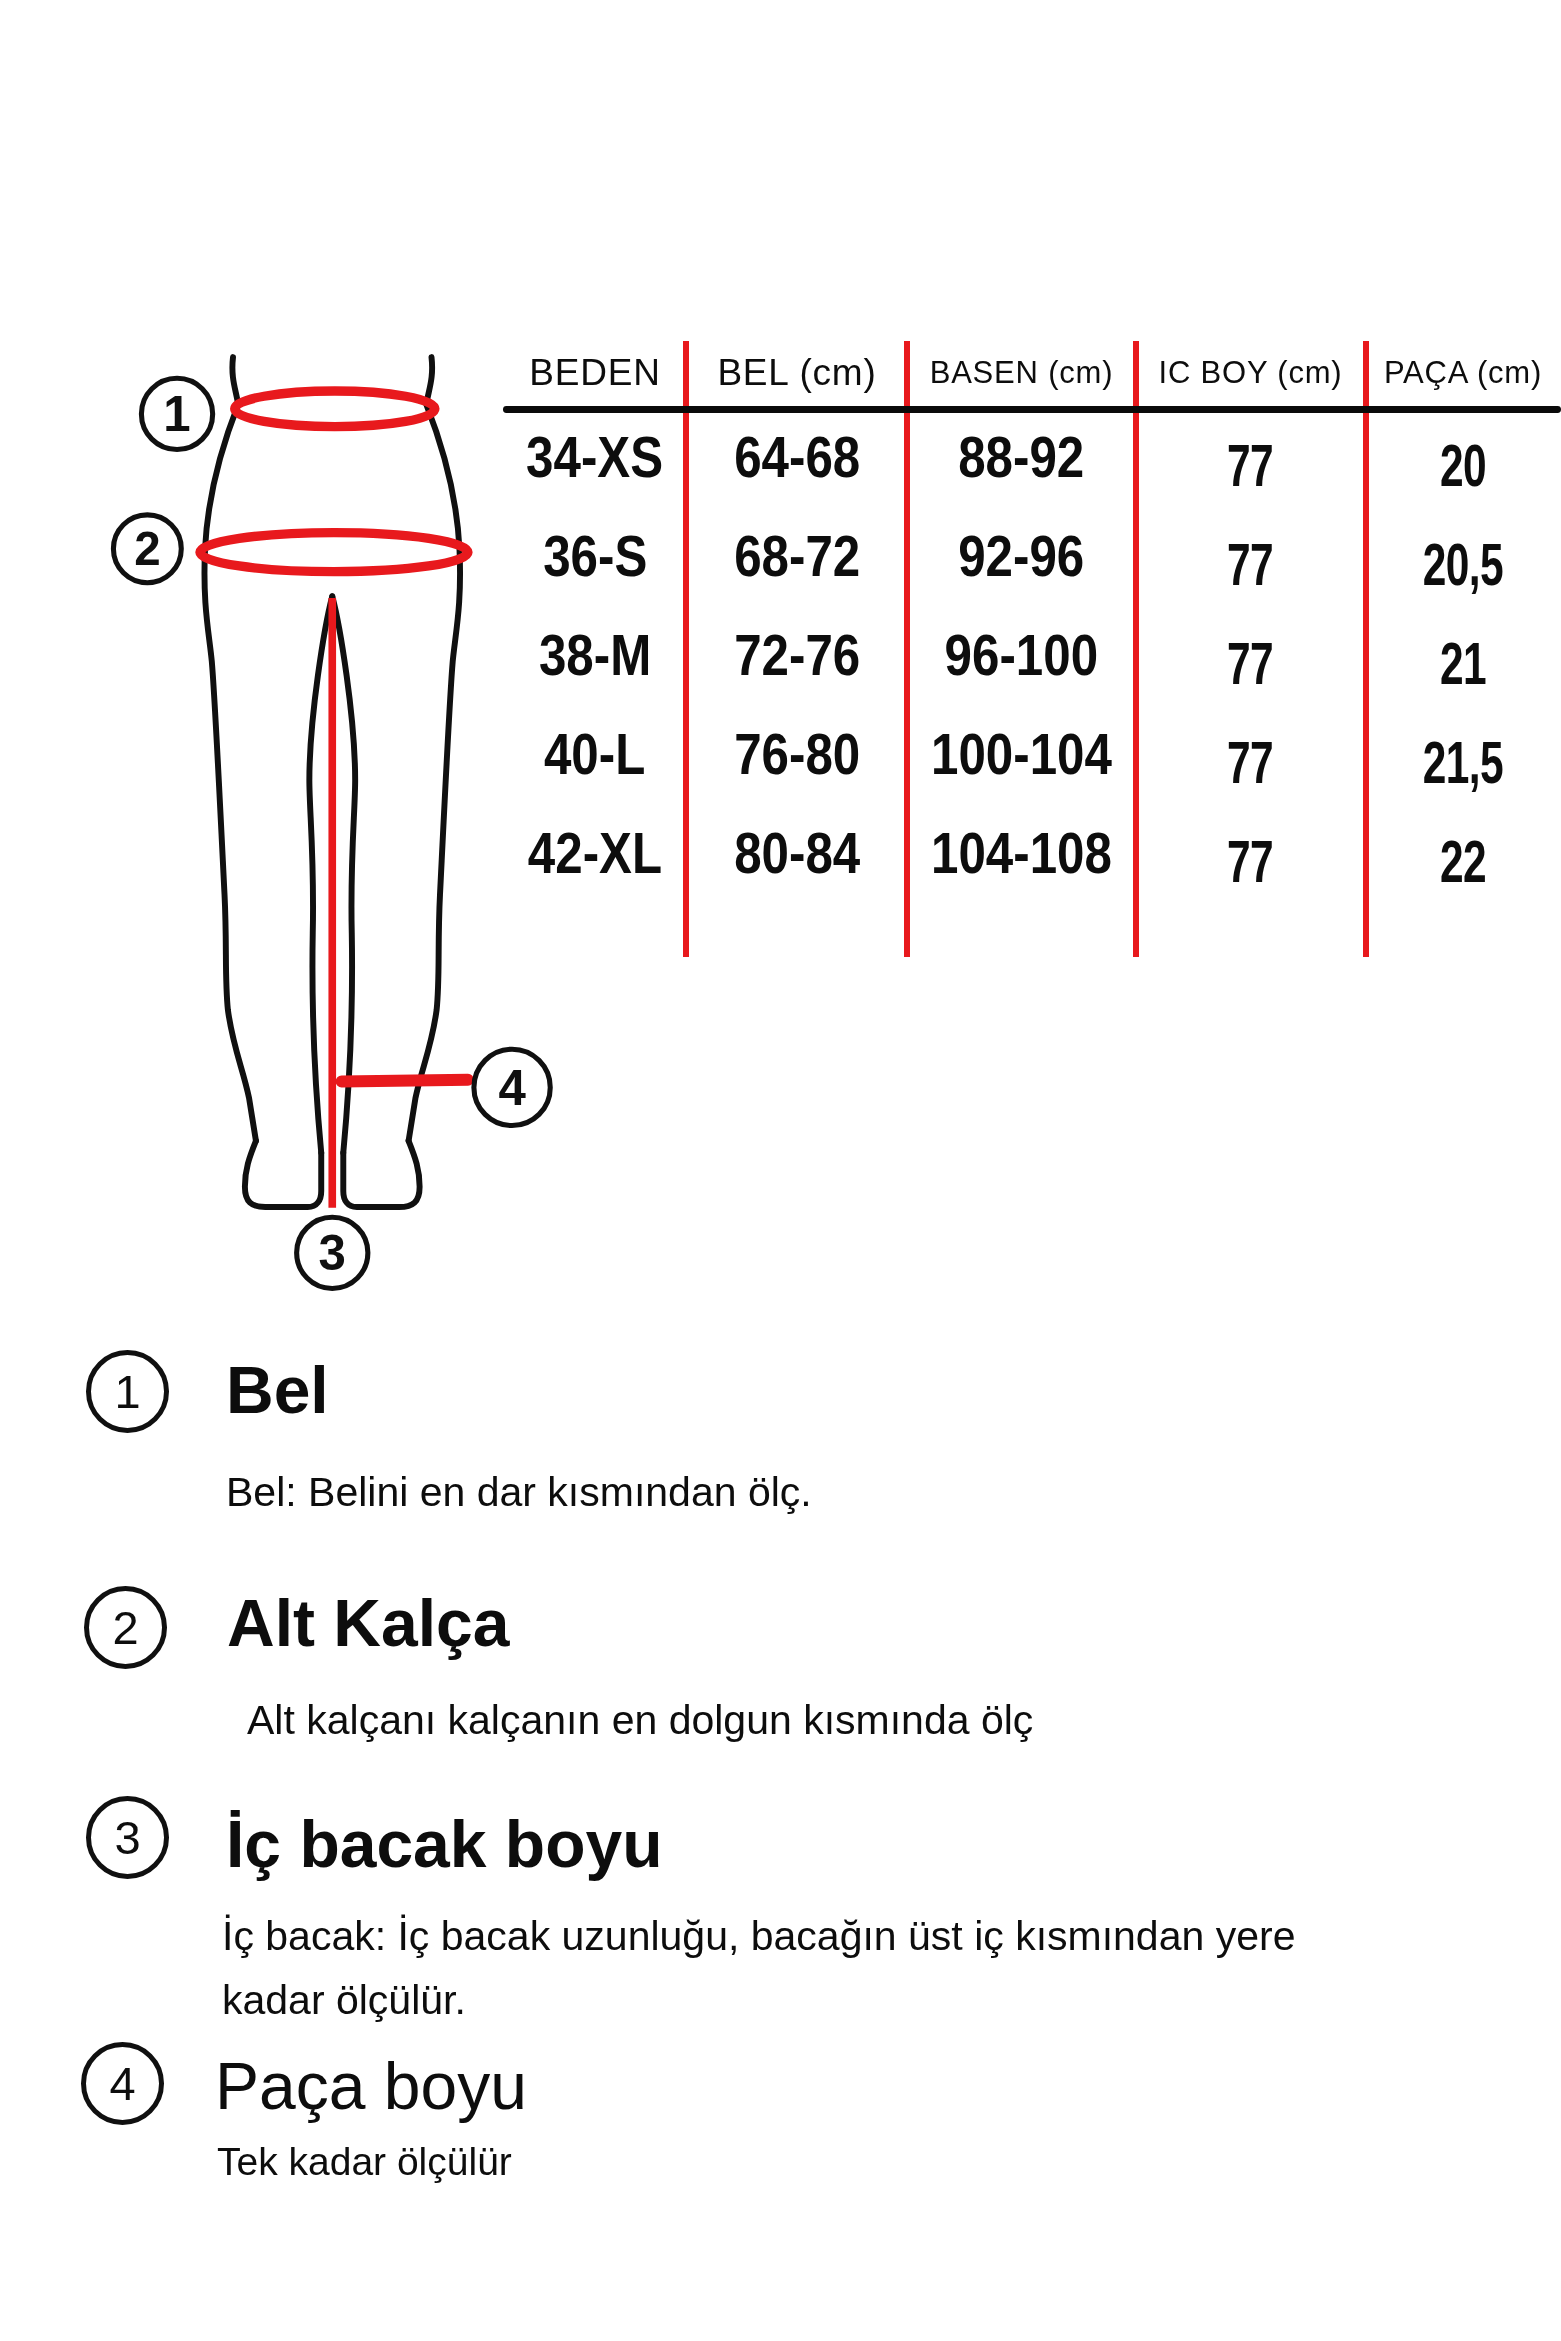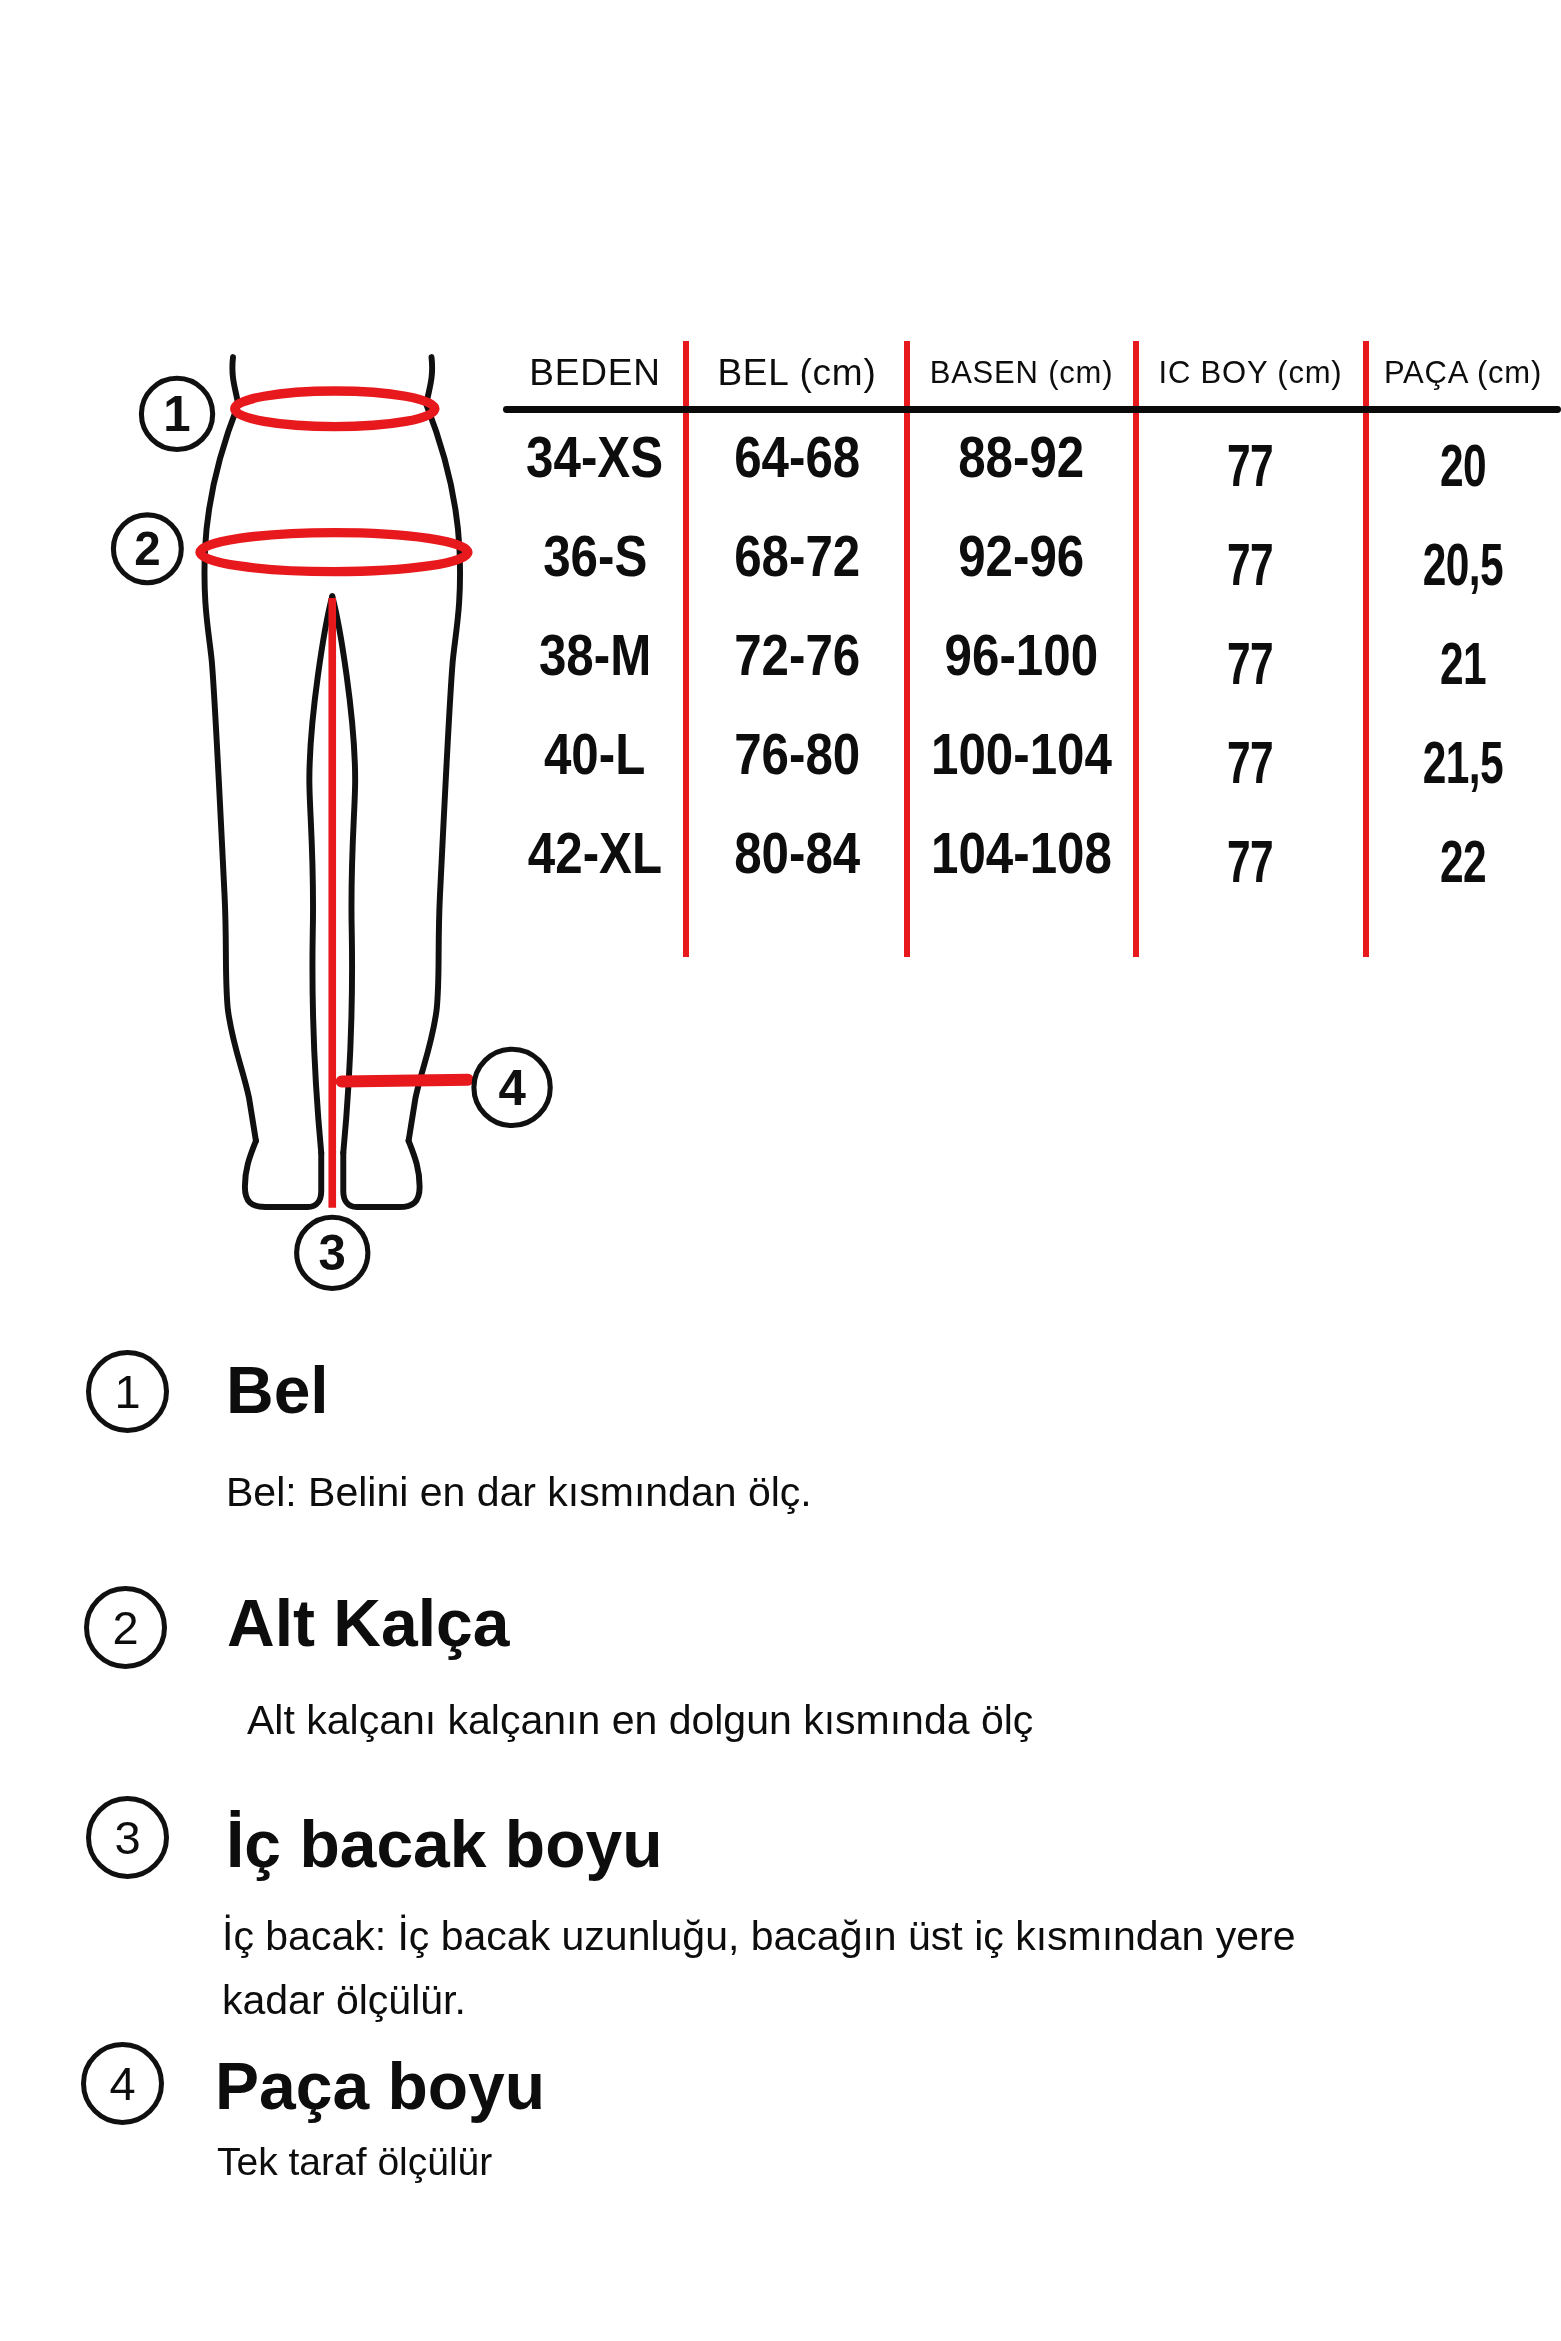--- a/index.html
+++ b/index.html
@@ -31,21 +31,21 @@
   .cell > span { display:inline-block; transform:scaleX(0.85); white-space:nowrap; }
   .cell.cond { padding-top:19px; font-size:59px; }
   .cell.cond > span { transform:scaleX(0.72); letter-spacing:-0.8px; }
   
   .badge {
     position:absolute; width:83px; height:83px; border:5.1px solid #101010;
     border-radius:50%; display:flex; align-items:center; justify-content:center;
     font-size:47px; font-weight:400; background:#fff;
   }
   .ltitle { position:absolute; font-size:66px; font-weight:700; line-height:75px; white-space:nowrap; }
-  .ltitle.light { font-weight:700; }
+  .ltitle.light { font-weight:400; }
   .ldesc { position:absolute; font-size:41px; font-weight:400; line-height:64px; white-space:nowrap; }
   .ldesc span { display:block; }
   .ldesc.small { font-size:39px; line-height:47px; }
 </style>
 </head>
 <body>
 
 <div id="canvas">
 
   <svg id="figure" width="509" height="950" viewBox="0 0 600 1120">
@@ -216,18 +216,18 @@
     <div class="ldesc" style="left:222px; top:1904px;">
       <span>İç bacak: İç bacak uzunluğu, bacağın üst iç kısmından yere</span>
       <span>kadar ölçülür.</span>
     </div>
 
     <div class="badge" style="left:81px; top:2042px;">
       <span>4</span>
     </div>
     <div class="ltitle light" style="left:215px; top:2049px;">Paça boyu</div>
     <div class="ldesc small" style="left:217px; top:2138px;">
-      <span>Tek taraf ölçülür</span>
+      <span>Tek kadar ölçülür</span>
     </div>
 
   </div>
 </div>
 
 
 </body></html>

